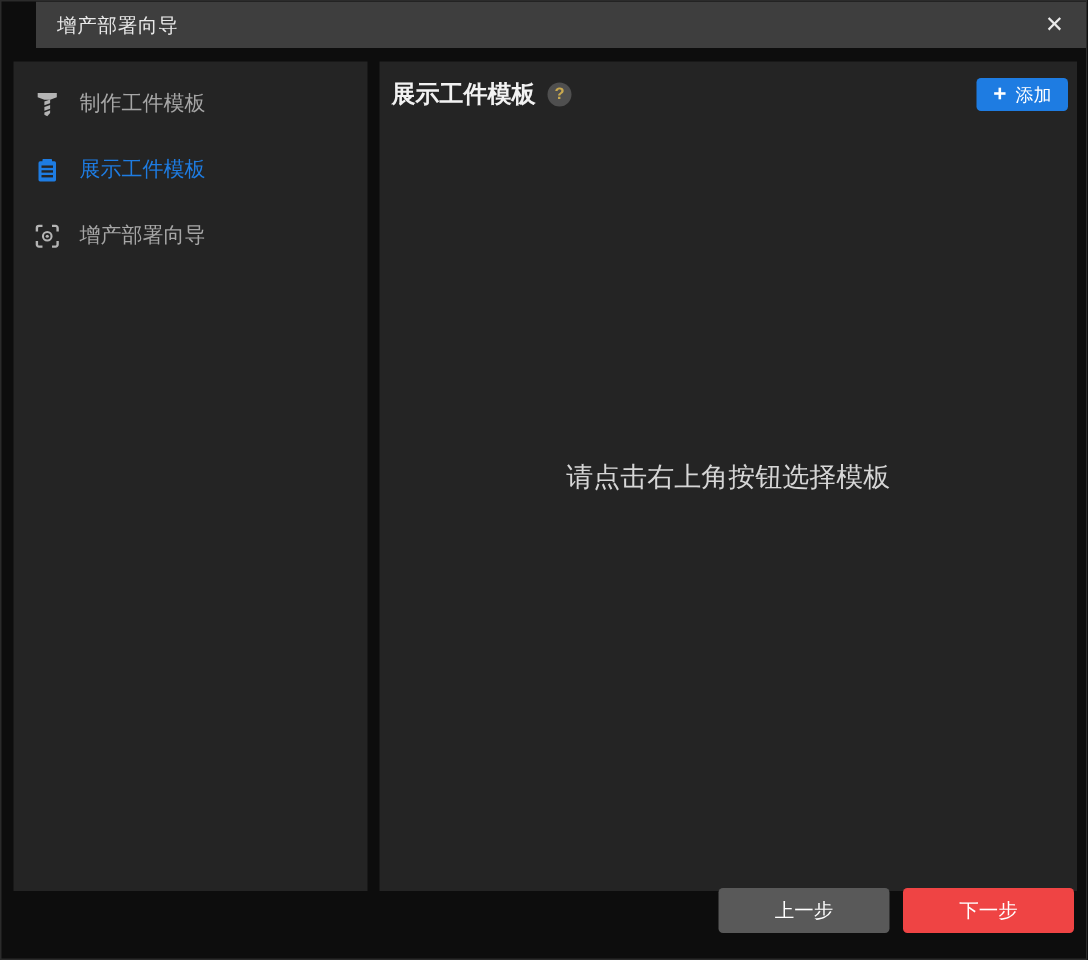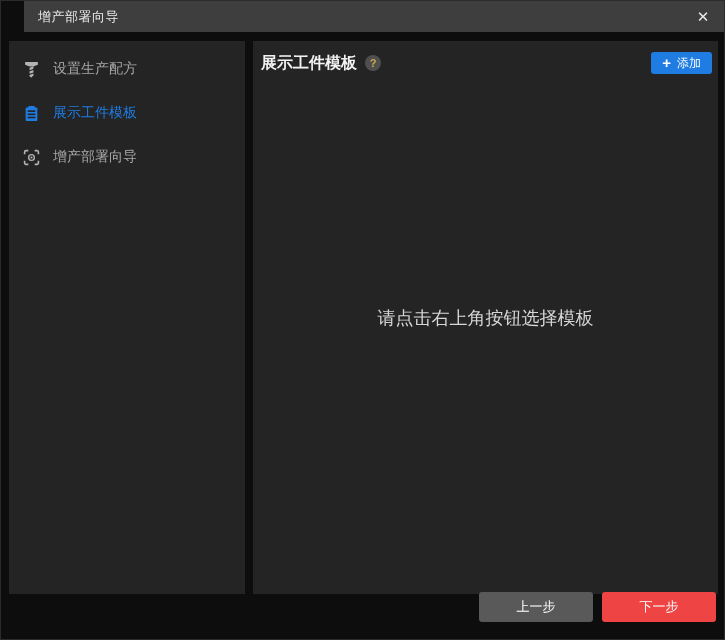--- a/index.html
+++ b/index.html
@@ -89,21 +89,21 @@
 
     <div class="side-item">
       <span class="icon">
         <svg width="17" height="17" viewBox="0 0 16 16">
           <path d="M2 1h12v2.6L9.8 5.2H6.2L2 3.6z" fill="#b4b4b4"></path>
           <path d="M6.2 6.3l3.6-1.3v2.4L6.2 8.7z" fill="#b4b4b4"></path>
           <path d="M6.2 9.7l3.6-1.3v2.4l-3.6 1.3z" fill="#b4b4b4"></path>
           <path d="M6.2 13.1l3.6-1.3v1.7L8 15.6l-1.8-1z" fill="#b4b4b4"></path>
         </svg>
       </span>
-      <span class="label">设置生产配方</span>
+      <span class="label">制作工件模板</span>
     </div>
 
     <div class="side-item active">
       <span class="icon">
         <svg width="17" height="17" viewBox="0 0 16 16">
           <rect x="2.5" y="2.4" width="11" height="12.6" rx="1" fill="#1e7ce2"></rect>
           <rect x="5" y="0.9" width="6" height="2.4" rx="0.5" fill="#1e7ce2"></rect>
           <rect x="4.4" y="5" width="7.2" height="1.5" fill="#242424"></rect>
           <rect x="4.4" y="8" width="7.2" height="1.5" fill="#242424"></rect>
           <rect x="4.4" y="11" width="7.2" height="1.5" fill="#242424"></rect>

